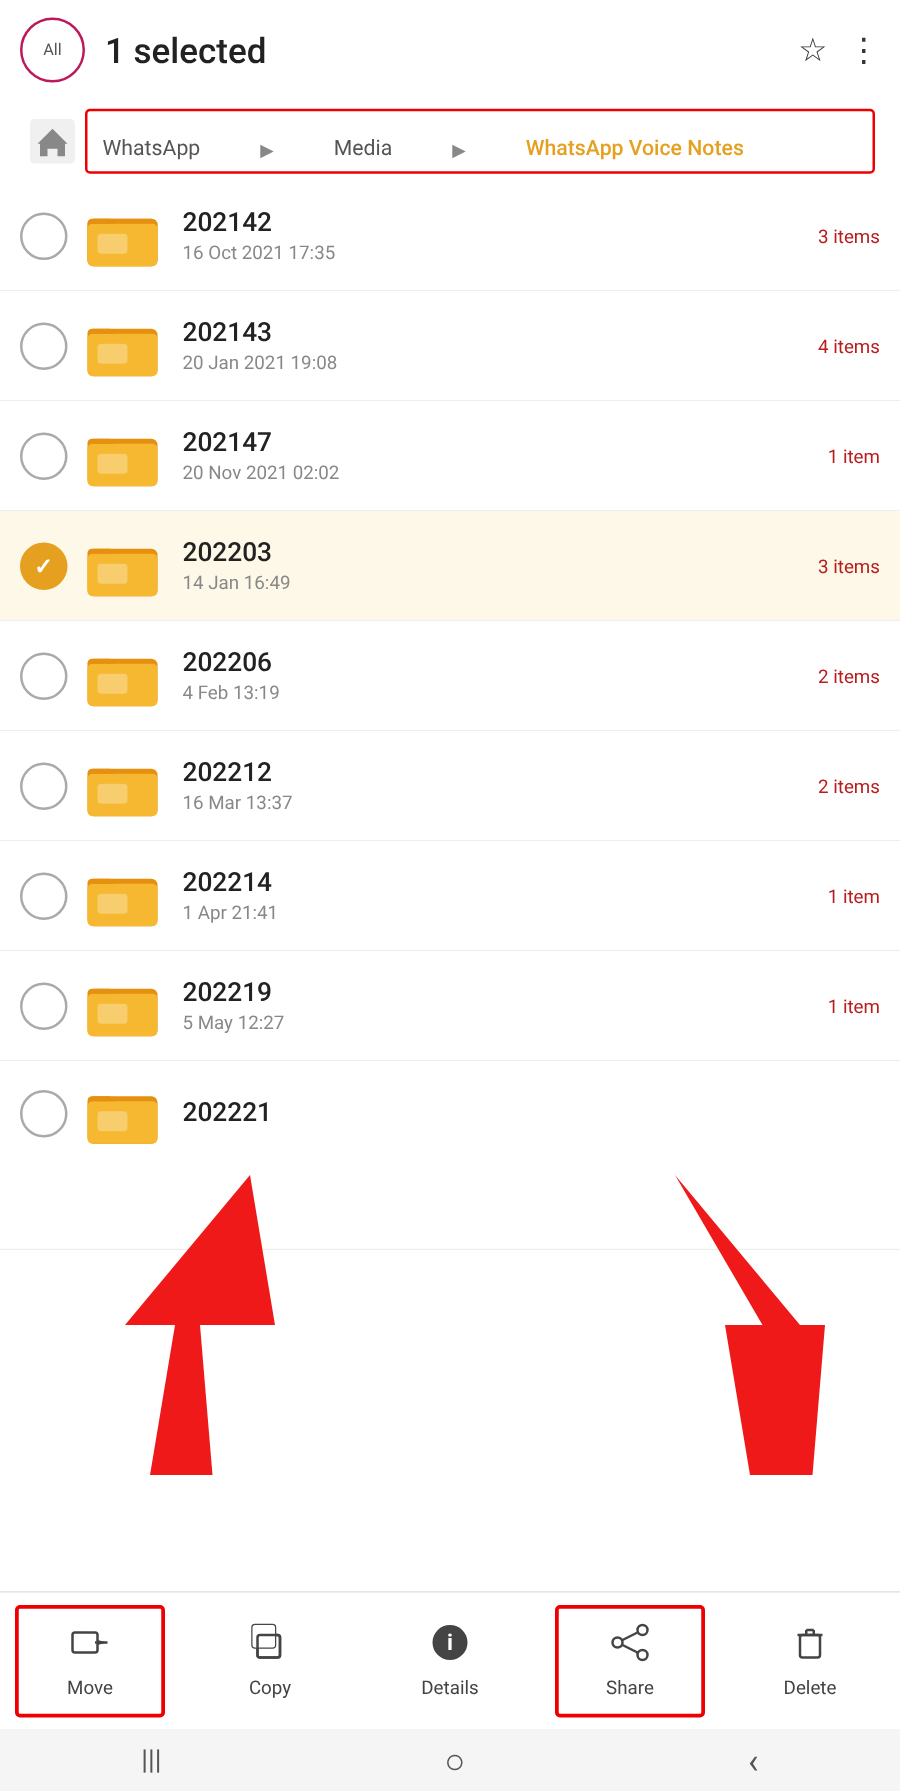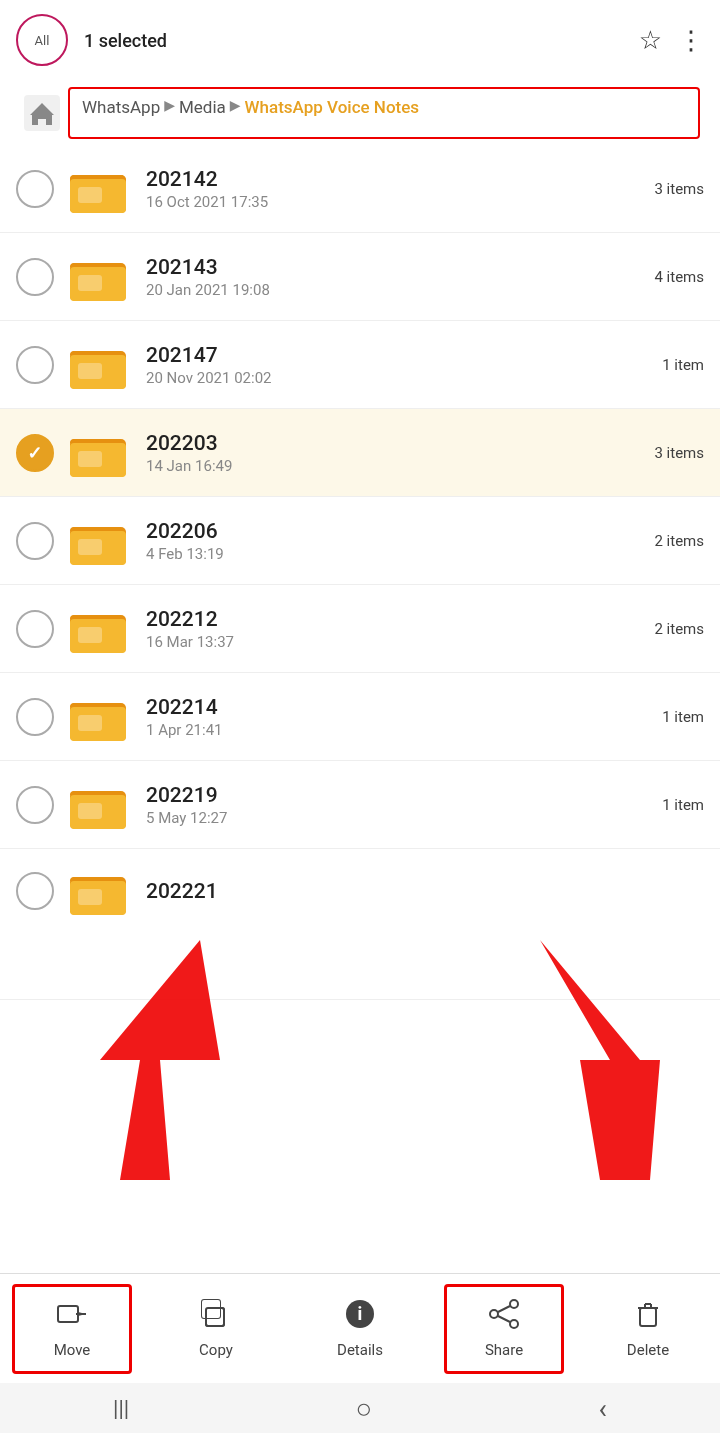--- a/index.html
+++ b/index.html
@@ -31,21 +31,21 @@
       margin-right: 16px;
       flex-shrink: 0;
     }
     .header-all-text {
       font-size: 13px;
       color: #555;
       text-align: center;
     }
     .header-title {
       flex: 1;
-      font-size: 18px;
+      font-size: 28px;
       font-weight: 500;
       color: #222;
     }
     .header-star {
       font-size: 26px;
       color: #333;
       margin-right: 16px;
     }
     .header-dots {
       font-size: 26px;
@@ -66,24 +66,25 @@
       display: flex;
       align-items: center;
       justify-content: center;
       flex-shrink: 0;
       margin-right: 4px;
     }
     .breadcrumb-box {
       border: 2.5px solid #e00;
       border-radius: 4px;
       display: flex;
-      align-items: flex-start;
+      align-items: flex-end;
       padding: 8px 12px;
       flex: 1;
       height: 52px;
+      gap: 44px;
     }
     .breadcrumb-text {
       font-size: 17px;
       color: #555;
     }
     .breadcrumb-arrow {
       font-size: 14px;
       color: #888;
       margin: 0 4px;
     }
@@ -148,21 +149,21 @@
       font-weight: 500;
       color: #222;
     }
     .folder-date {
       font-size: 15px;
       color: #888;
       margin-top: 2px;
     }
     .folder-count {
       font-size: 15px;
-      color: #404040;
+      color: #b91c1c;
       flex-shrink: 0;
     }
 
     
     .bottom-toolbar {
       position: fixed;
       bottom: 50px;
       left: 0;
       width: 720px;
       height: 110px;

